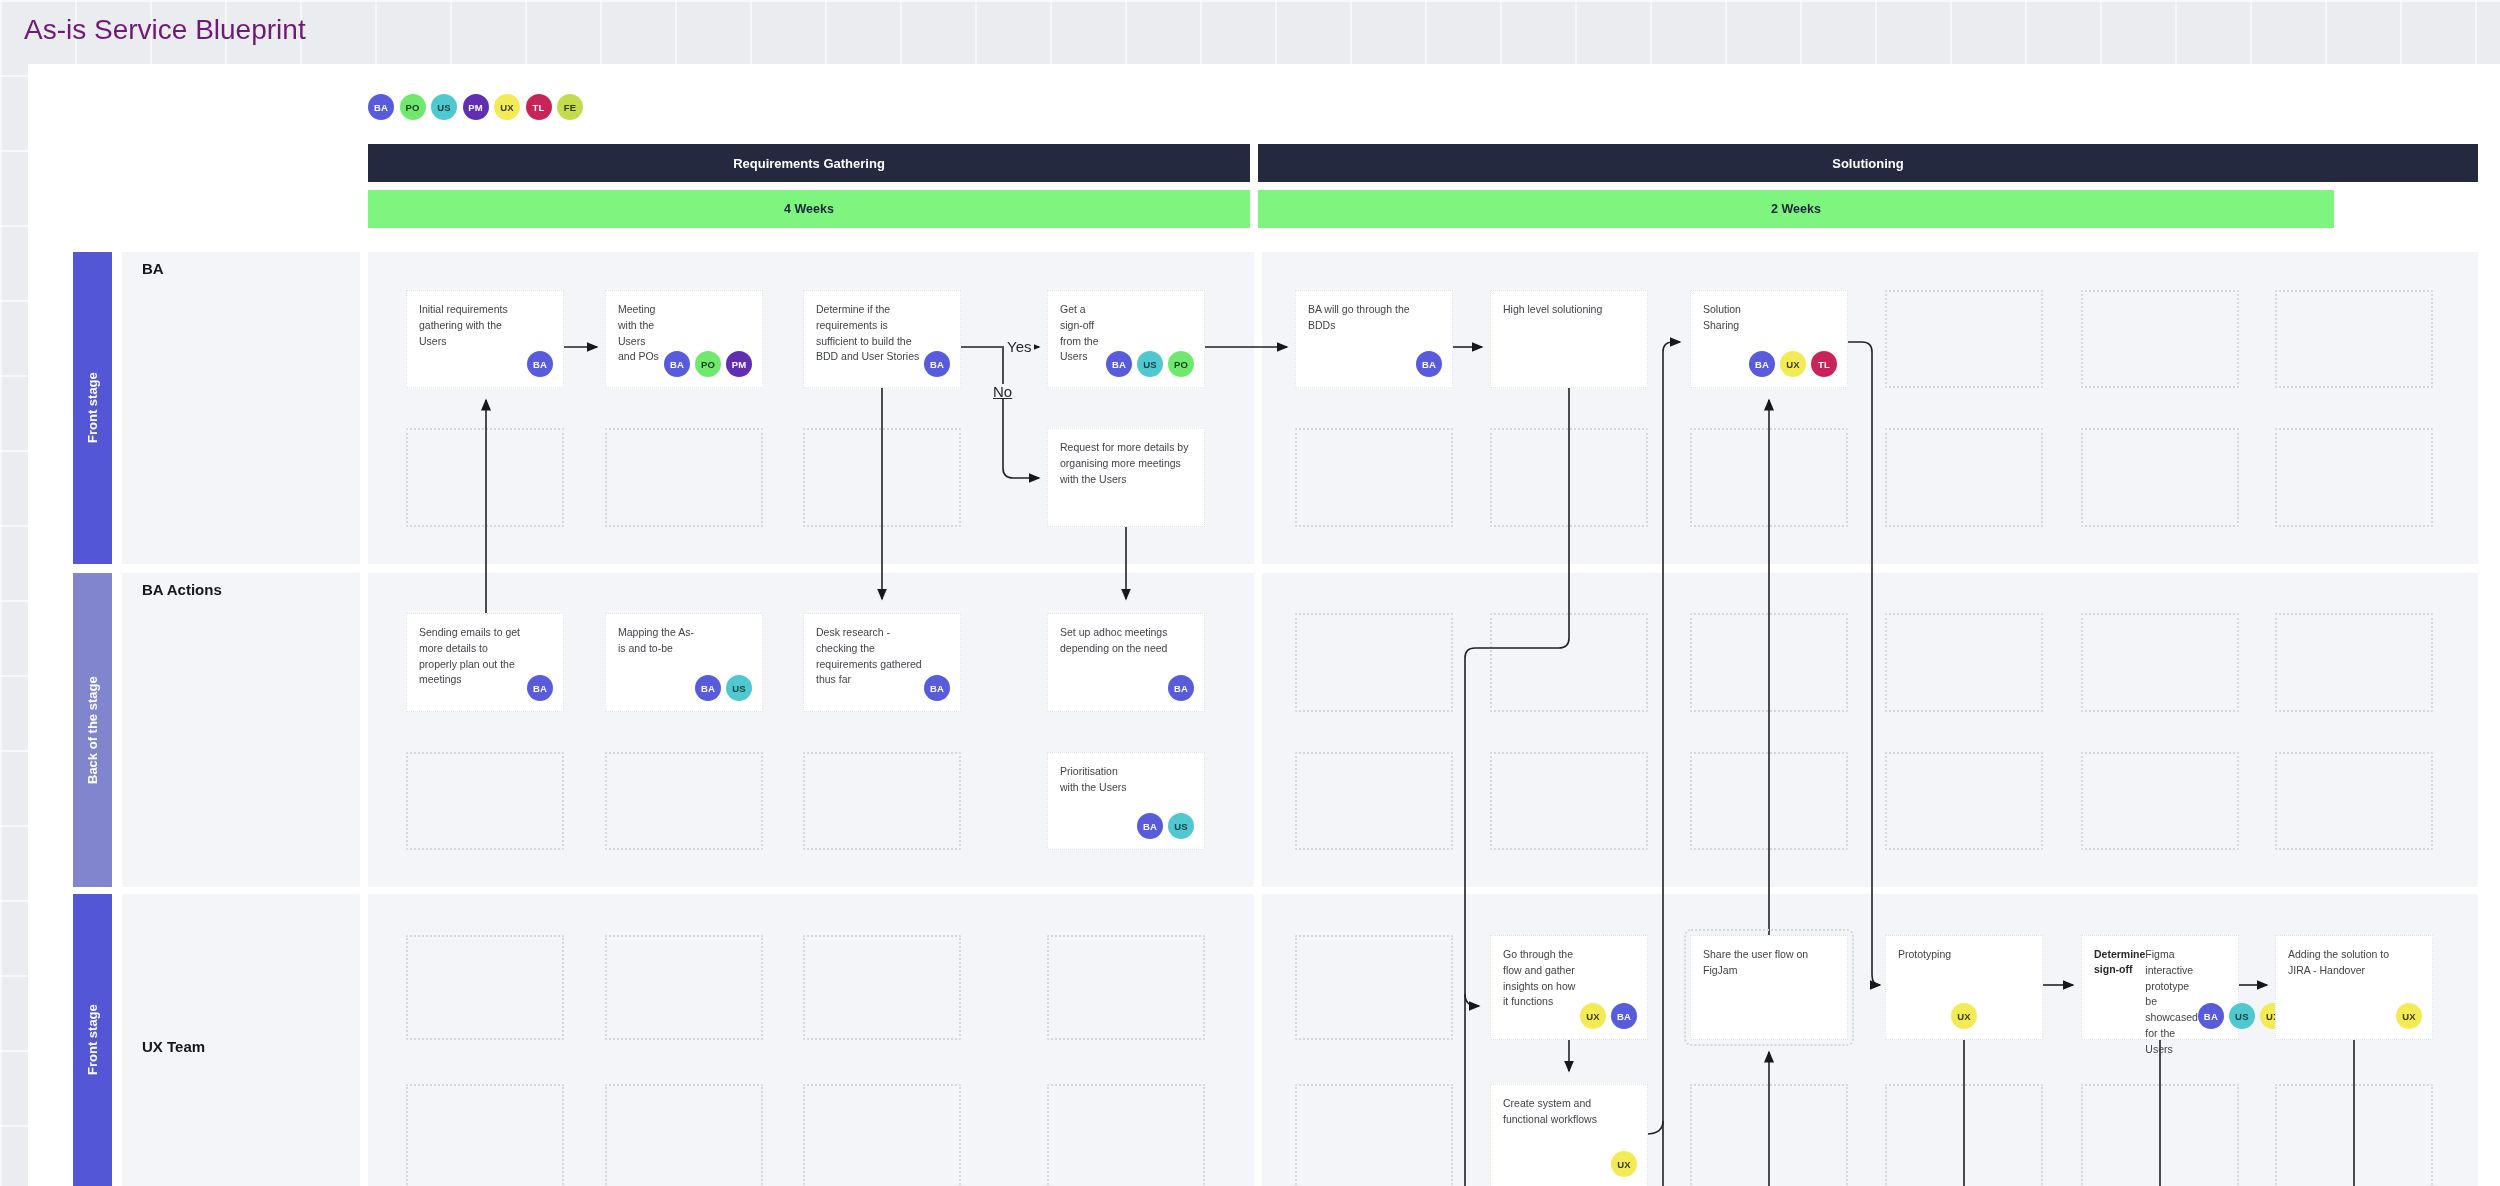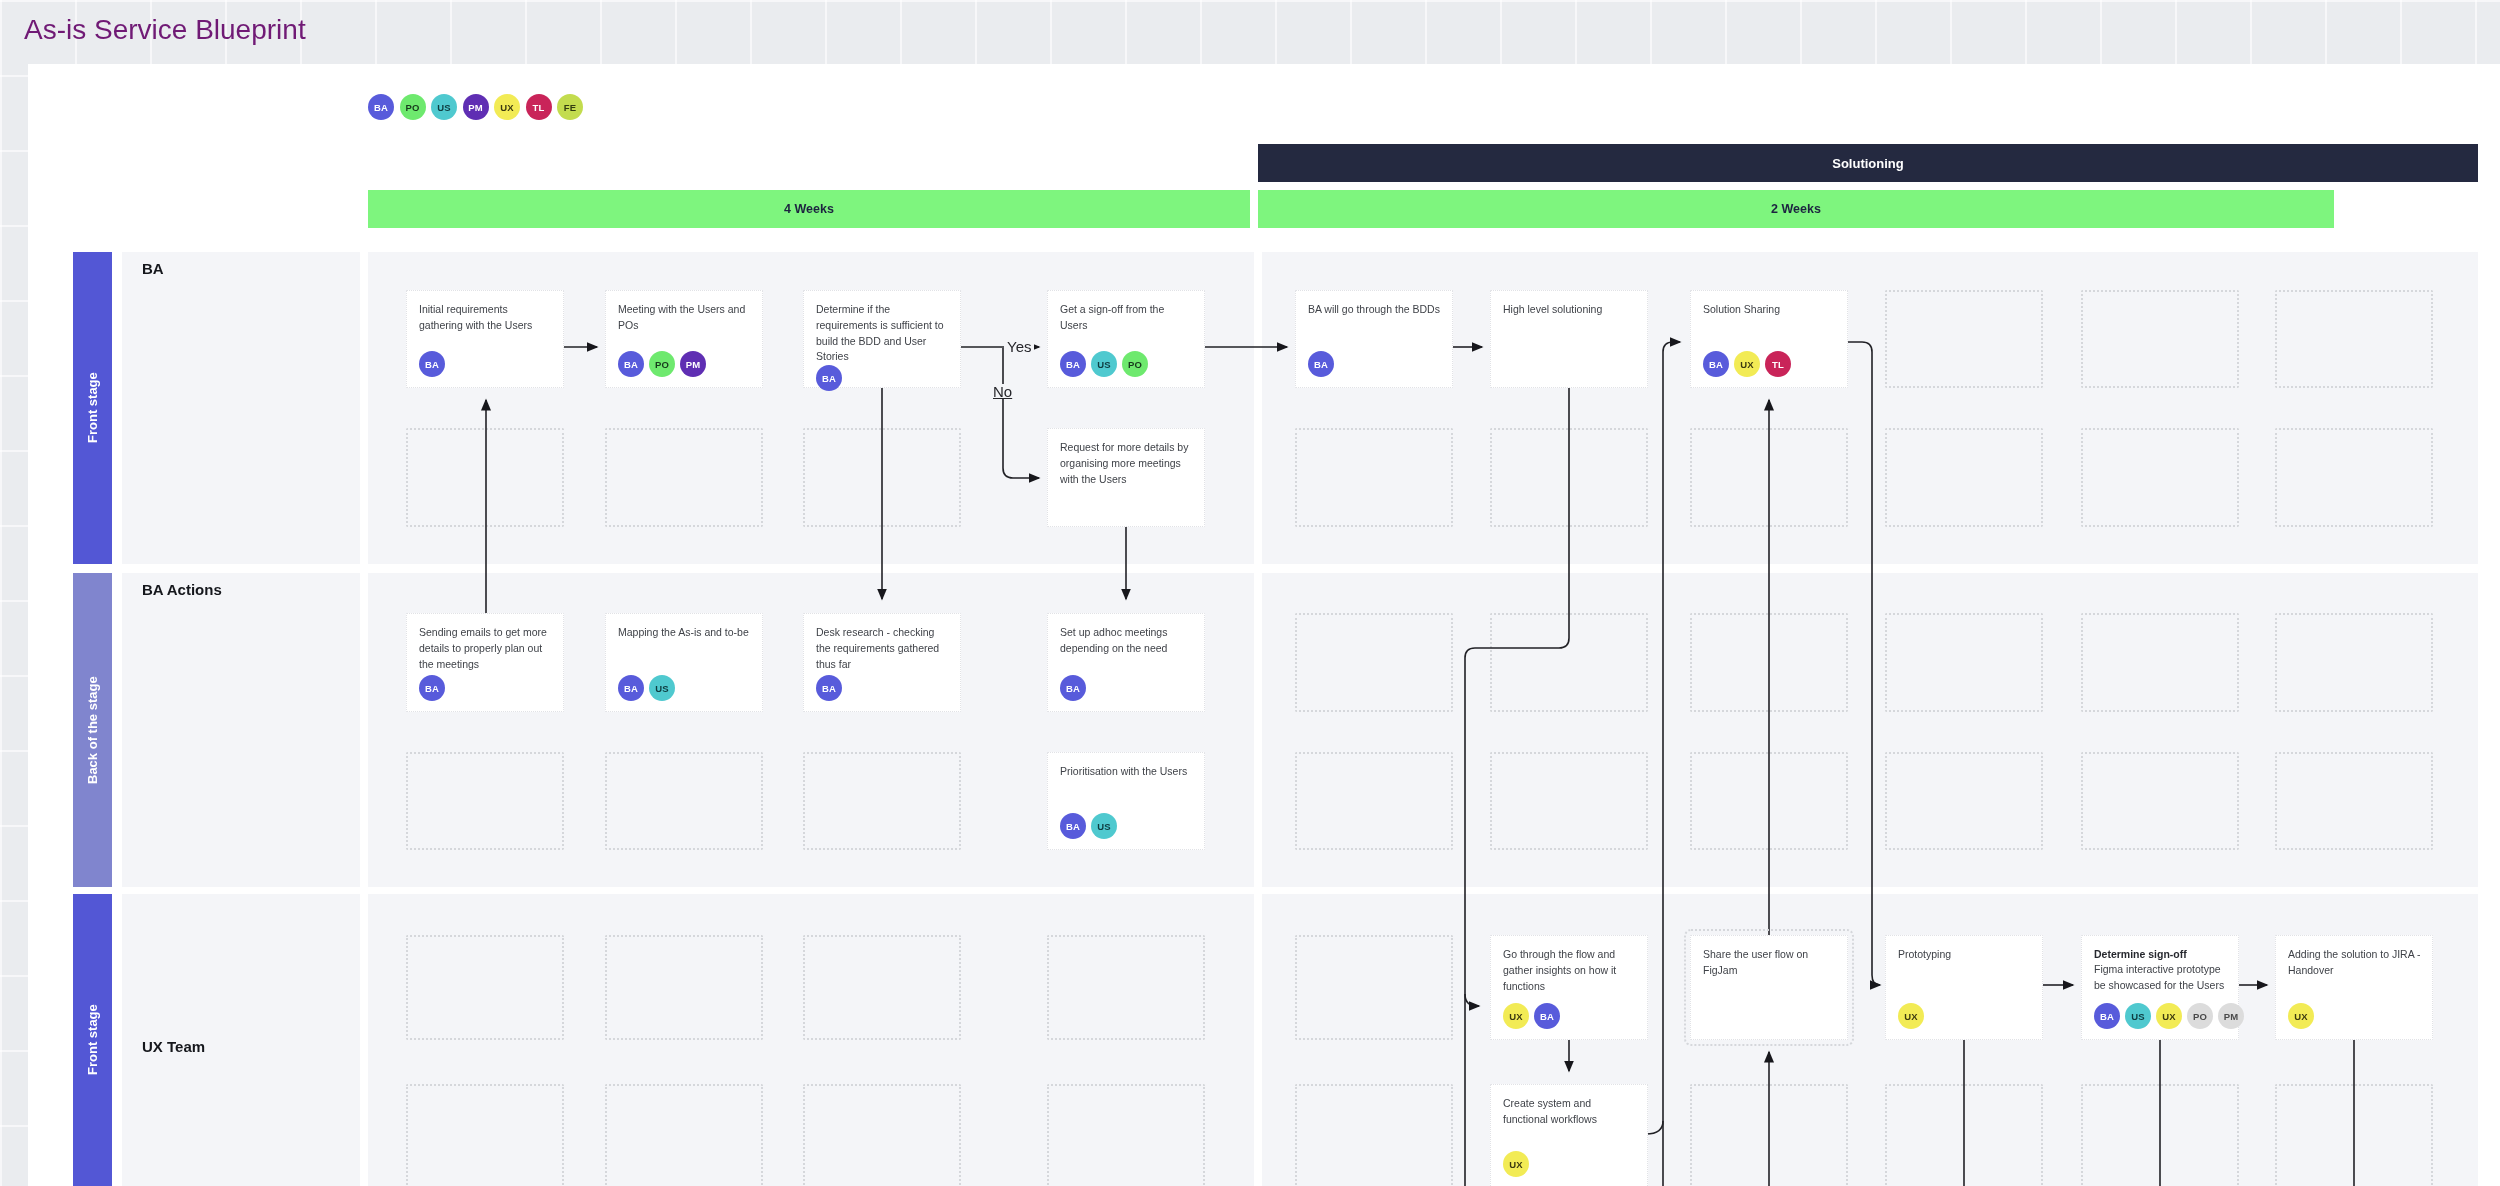--- a/index.html
+++ b/index.html
@@ -35,21 +35,21 @@
     position:absolute;width:39px;display:flex;align-items:center;justify-content:center;
     color:#ffffff;font-size:13px;font-weight:700;
     writing-mode:vertical-rl;transform:rotate(180deg);white-space:nowrap;
   }
   .lane-label{position:absolute;font-size:15px;font-weight:700;color:#15171c;}
   .placeholder{
     position:absolute;border:2px dotted #d5d7db;box-sizing:border-box;border-radius:2px;
   }
   .card{
     position:absolute;background:#ffffff;border:1px dotted #e1e2e6;box-sizing:border-box;
-    display:flex;flex-direction:column;padding:11px 10px 10px 12px;border-radius:1px;
+    display:flex;flex-direction:row;padding:11px 10px 10px 12px;border-radius:1px;
   }
   .card.dashed-frame{outline:2px dotted #d5d7db;outline-offset:4px;}
   .card-title{font-size:10.5px;font-weight:700;color:#26282e;line-height:1.45;}
   .card-text{font-size:10.5px;color:#3f4248;line-height:1.5;}
   .card-chips{display:flex;gap:5px;margin-top:auto;}
   .card-chips .chip{position:static;width:26px;height:26px;flex:0 0 auto;}
   #connector-svg{position:absolute;left:0;top:0;z-index:30;pointer-events:none;}
   #connector-svg path{pointer-events:stroke;}
   .conn-label{
     position:absolute;z-index:35;font-size:15px;color:#26262b;background:#f4f5f8;
@@ -68,20 +68,23 @@
   <div class="legend" id="legend">
       <span class="chip" style="left: 368px; top: 94px; background: rgb(88, 91, 219); color: rgb(255, 255, 255);">BA</span>
       <span class="chip" style="left: 399.5px; top: 94px; background: rgb(110, 233, 110); color: rgb(23, 58, 28);">PO</span>
       <span class="chip" style="left: 431px; top: 94px; background: rgb(79, 201, 207); color: rgb(14, 60, 64);">US</span>
       <span class="chip" style="left: 462.5px; top: 94px; background: rgb(95, 46, 179); color: rgb(255, 255, 255);">PM</span>
       <span class="chip" style="left: 494px; top: 94px; background: rgb(242, 235, 85); color: rgb(60, 58, 16);">UX</span>
       <span class="chip" style="left: 525.5px; top: 94px; background: rgb(201, 36, 89); color: rgb(255, 255, 255);">TL</span>
       <span class="chip" style="left: 557px; top: 94px; background: rgb(195, 220, 78); color: rgb(51, 61, 16);">FE</span>
     </div>
 
+  <div class="phase-header" style="left: 368px; top: 144px; width: 882px; background: rgb(36, 41, 64);">
+    <span>Requirements Gathering</span>
+  </div>
   <div class="phase-header" style="left: 1258px; top: 144px; width: 1220px; background: rgb(36, 41, 64);">
     <span>Solutioning</span>
   </div>
   <div class="phase-duration" style="left: 368px; top: 190px; width: 882px; background: rgb(126, 245, 126);">
     <span>4 Weeks</span>
   </div>
   <div class="phase-duration" style="left: 1258px; top: 190px; width: 1076px; background: rgb(126, 245, 126);">
     <span>2 Weeks</span>
   </div>
 

